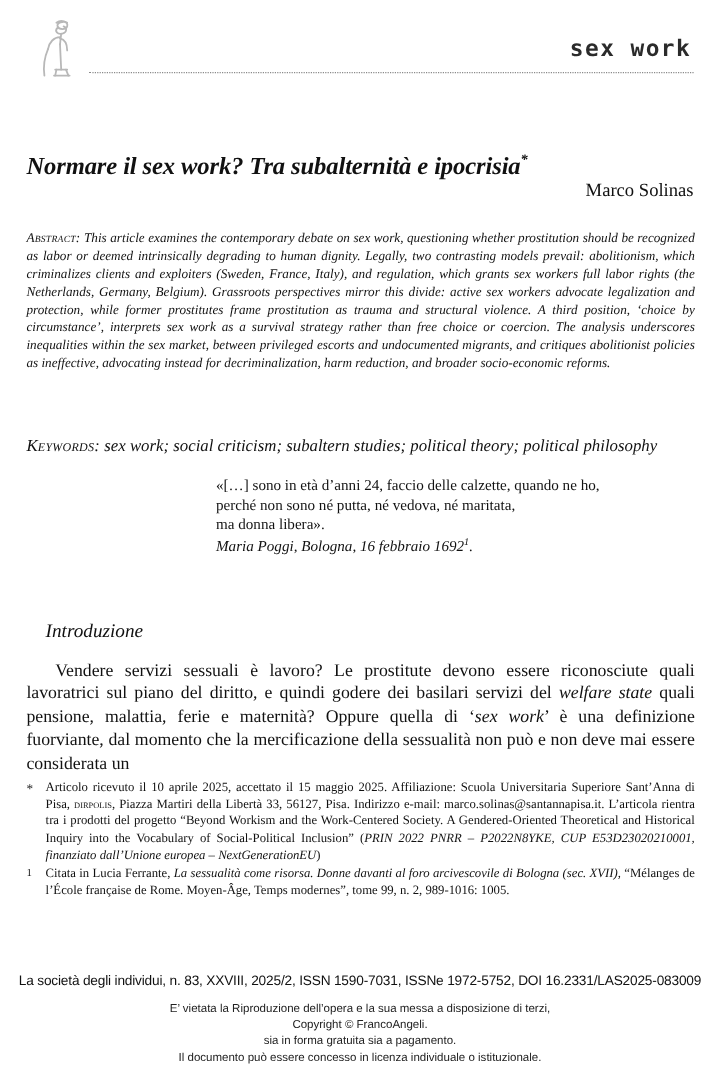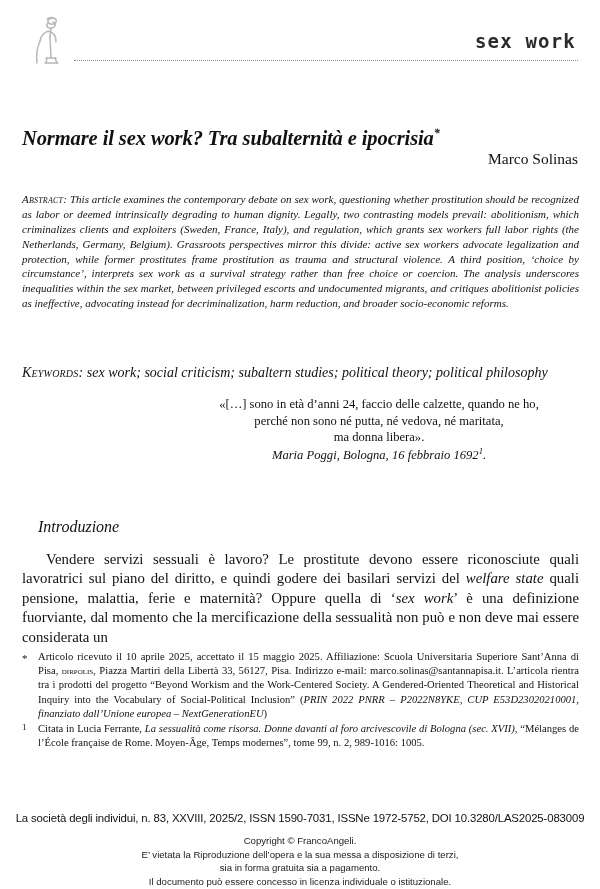--- a/index.html
+++ b/index.html
@@ -112,21 +112,21 @@
   }
 
   
   .epigraph {
     position: absolute;
     top: 396px;
     left: 180px;
     right: 22px;
     font-size: 12.6px;
     line-height: 1.33;
-    text-align: center;
+    text-align: left;
   }
   .epigraph .attrib {
     font-style: italic;
   }
   .epigraph .fnref {
     font-size: 8.5px;
     vertical-align: super;
     font-style: italic;
   }
 
@@ -251,21 +251,21 @@
 
   <div class="footnotes">
     <div class="footnote">
       <span class="marker star">*</span><span>Articolo ricevuto il 10 aprile 2025, accettato il 15 maggio 2025. Affiliazione: Scuola Universitaria Superiore Sant’Anna di Pisa, </span><span class="fn-sc">dirpolis</span><span>, Piazza Martiri della Libertà 33, 56127, Pisa. Indirizzo e-mail: marco.solinas@santannapisa.it. L’articola rientra tra i prodotti del progetto “Beyond Workism and the Work-Centered Society. A Gendered-Oriented Theoretical and Historical Inquiry into the Vocabulary of Social-Political Inclusion” (</span><i>PRIN 2022 PNRR – P2022N8YKE, CUP E53D23020210001, finanziato dall’Unione europea – NextGenerationEU</i><span>)</span>
     </div>
     <div class="footnote">
       <span class="marker">1</span><span>Citata in Lucia Ferrante, </span><i>La sessualità come risorsa. Donne davanti al foro arcivescovile di Bologna (sec. XVII)</i><span>, “Mélanges de l’École française de Rome. Moyen-Âge, Temps modernes”, tome 99, n. 2, 989-1016: 1005.</span>
     </div>
   </div>
 
-  <div class="footer-journal">La società degli individui, n. 83, XXVIII, 2025/2, ISSN 1590-7031, ISSNe 1972-5752, DOI 10.3280/LAS2025-083009</div>
+  <div class="footer-journal">La società degli individui, n. 83, XXVIII, 2025/2, ISSN 1590-7031, ISSNe 1972-5752, DOI 16.2331/LAS2025-083009</div>
   <div class="footer-copyright">
+    <div>E’ vietata la Riproduzione dell’opera e la sua messa a disposizione di terzi,</div>
     <div>Copyright © FrancoAngeli.</div>
-    <div>E’ vietata la Riproduzione dell’opera e la sua messa a disposizione di terzi,</div>
     <div>sia in forma gratuita sia a pagamento.</div>
     <div>Il documento può essere concesso in licenza individuale o istituzionale.</div>
   </div>
 
 </div>
 
 </body></html>

